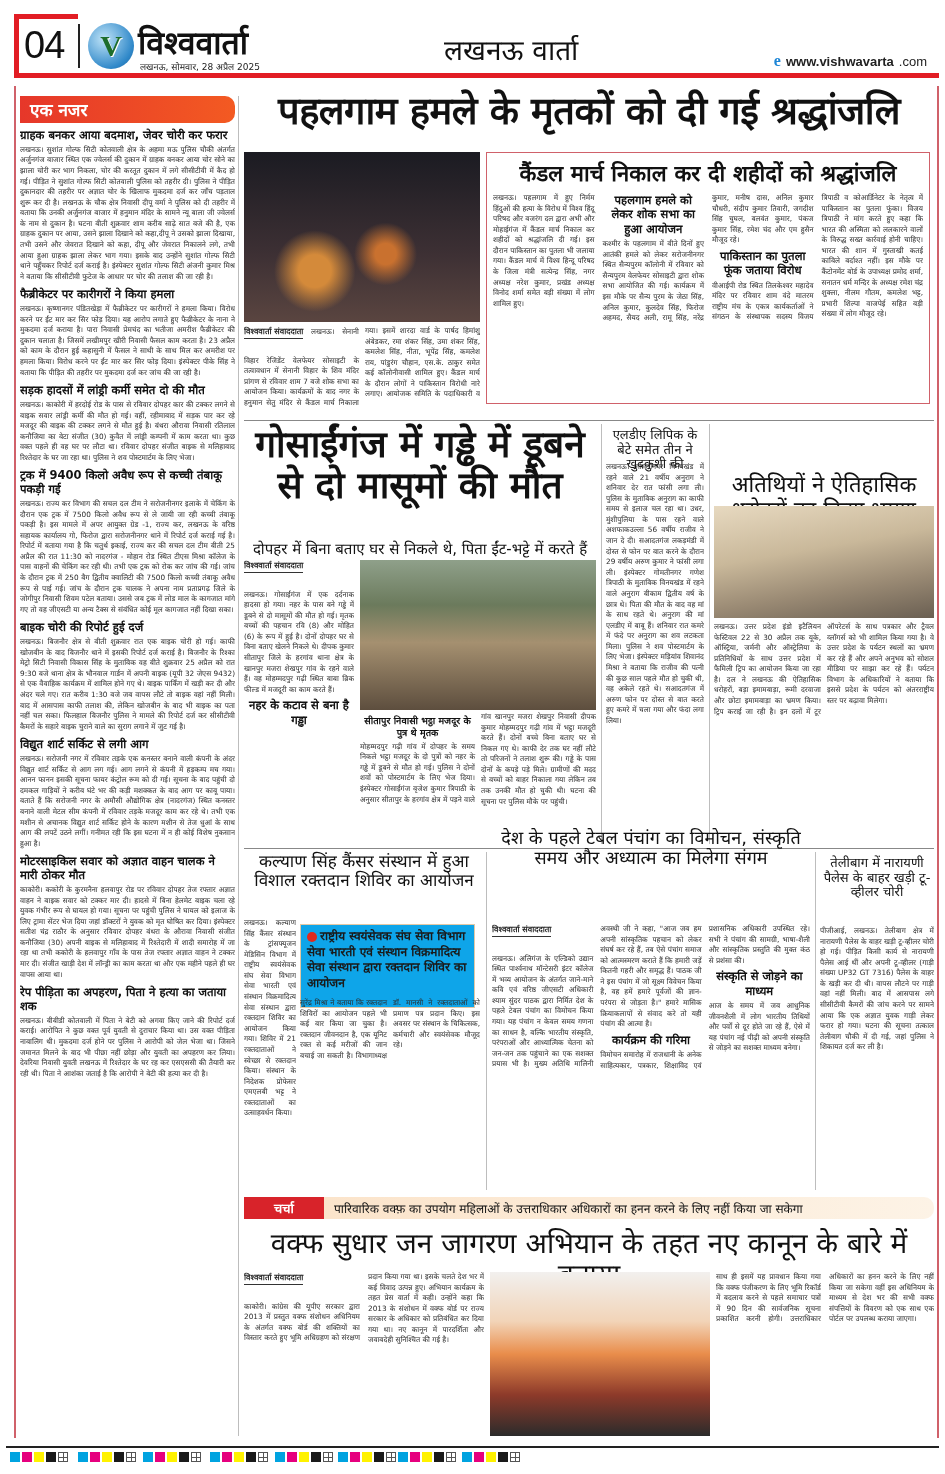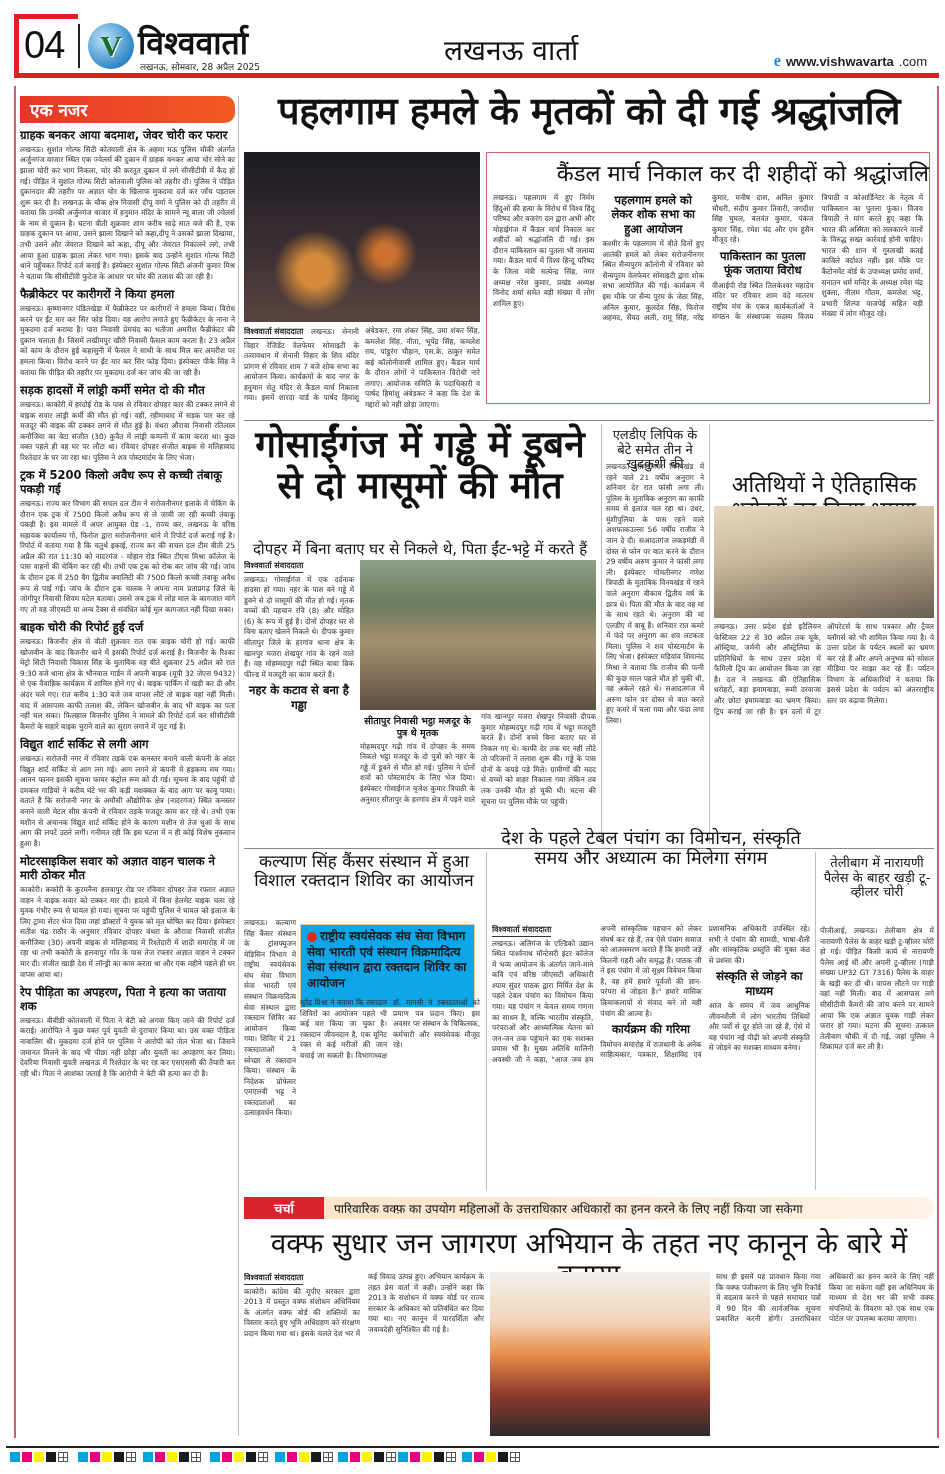--- a/index.html
+++ b/index.html
@@ -29,24 +29,24 @@
   .brief p { font-size: 7.3px; line-height: 1.45; text-align: justify; color: #2a2a2a; }
 
   .main-head { position: absolute; left: 244px; top: 90px; width: 690px; font-size: 38px; font-weight: bold; text-align: center; letter-spacing: -0.5px; color: #111; line-height: 1.15; }
   .photo { background: linear-gradient(160deg,#3a3a3a,#6b5a4a 40%,#8d7a66 60%,#2b2b2b); position: absolute; }
   .photo.night { background: radial-gradient(circle at 30% 70%, #d48a3a 0 8%, transparent 20%), radial-gradient(circle at 60% 60%, #c9712f 0 6%, transparent 18%), linear-gradient(180deg,#1b1b22,#3d3034 60%,#5a4540); }
   .photo.village { background: linear-gradient(180deg,#8fa08a 0%,#6b7a5c 30%,#a59070 55%,#5d4e3e 100%); }
   .photo.heritage { background: linear-gradient(170deg,#e7d9c0,#c9b89a 40%,#9a8a74 70%,#6a5f52); }
   .photo.stage { background: linear-gradient(180deg,#f2f0ee 0%,#f2d4b8 30%,#e98d4b 50%,#8d3a2a 75%,#2b2b2b); }
 
   .candle-box { position: absolute; left: 486px; top: 152px; width: 444px; height: 252px; border: 1.5px solid #d0616a; }
-  .candle-title { font-size: 22px; font-weight: normal; text-align: right; padding: 4px 0 2px; color: #111; }
+  .candle-title { font-size: 22px; font-weight: bold; text-align: center; padding: 4px 0 2px; color: #111; }
 
   .text-col { position: absolute; font-size: 7.3px; line-height: 1.45; text-align: justify; color: #2a2a2a; overflow: hidden; }
-  .byline { font-size: 8px; font-weight: bold; border-bottom: 1px solid #333; display: inline-block; margin-bottom: 2px; }
+  .byline { font-size: 8px; font-weight: bold; border-bottom: 1px solid #333; display: inline-block; margin-bottom: 17px; }
   .subhead { font-size: 11.5px; font-weight: bold; text-align: center; line-height: 1.25; margin: 3px 0; color: #111; }
 
   .h-big { position: absolute; font-weight: bold; color: #111; text-align: center; line-height: 1.12; }
   .deck { position: absolute; font-size: 15px; color: #111; text-align: center; }
 
   .rss-box { position: absolute; left: 300px; top: 924px; width: 175px; height: 84px; background: #0ea5e9; border: 1px solid #e2c8a5; padding: 4px 6px; font-size: 12px; font-weight: bold; line-height: 1.3; }
   .rss-box .dot { display: inline-block; width: 10px; height: 10px; border-radius: 50%; background: #e02a1d; margin-right: 3px; vertical-align: middle; }
 
   .charcha { position: absolute; left: 244px; top: 1197px; width: 690px; height: 22px; background: linear-gradient(90deg,#fbe2c7,#fdf3e6); border-radius: 0 10px 10px 0; display: flex; align-items: center; }
   .charcha .tag { background: #d8232a; color: #fff; width: 80px; height: 22px; display: flex; align-items: center; justify-content: center; font-size: 13px; font-weight: bold; }
@@ -92,21 +92,21 @@
     </div>
   <div class="brief">
       <h3>फैब्रीकेटर पर कारीगरों ने किया हमला</h3>
       <p>लखनऊ। कृष्णानगर पंडितखेड़ा में फैब्रीकेटर पर कारीगरों ने हमला किया। विरोध करने पर ईंट मार कर सिर फोड़ दिया। यह आरोप लगाते हुए फैब्रीकेटर के नाना ने मुकदमा दर्ज कराया है। पारा निवासी प्रेमचंद का भतीजा अमरीश फैब्रीकेटर की दुकान चलाता है। जिसमें लखीमपुर खीरी निवासी फैसल काम करता है। 23 अप्रैल को काम के दौरान हुई कहासुनी में फैसल ने साथी के साथ मिल कर अमरीश पर हमला किया। विरोध करने पर ईंट मार कर सिर फोड़ दिया। इंस्पेक्टर पीके सिंह ने बताया कि पीड़ित की तहरीर पर मुकदमा दर्ज कर जांच की जा रही है।</p>
     </div>
   <div class="brief">
       <h3>सड़क हादसों में लांड्री कर्मी समेत दो की मौत</h3>
       <p>लखनऊ। काकोरी में हरदोई रोड के पास से रविवार दोपहर कार की टक्कर लगने से बाइक सवार लांड्री कर्मी की मौत हो गई। वहीं, रहीमाबाद में सड़क पार कर रहे मजदूर की बाइक की टक्कर लगने से मौत हुई है। बंथरा औरावा निवासी रतिलाल कनौजिया का बेटा संजीत (30) कुवैत में लांड्री कम्पनी में काम करता था। कुछ वक्त पहले ही वह घर पर लौटा था। रविवार दोपहर संजीत बाइक से मलिहाबाद रिश्तेदार के घर जा रहा था। पुलिस ने शव पोस्टमार्टम के लिए भेजा।</p>
     </div>
   <div class="brief">
-      <h3>ट्रक में 5200 किलो अवैध रूप से कच्ची तंबाकू पकड़ी गई</h3>
+      <h3>ट्रक में 9400 किलो अवैध रूप से कच्ची तंबाकू पकड़ी गई</h3>
       <p>लखनऊ। राज्य कर विभाग की सचल दल टीम ने सरोजनीनगर इलाके में चेकिंग के दौरान एक ट्रक में 7500 किलो अवैध रूप से ले जायी जा रही कच्ची तंबाकू पकड़ी है। इस मामले में अपर आयुक्त ग्रेड -1, राज्य कर, लखनऊ के वरिष्ठ सहायक कार्यालय गो, फिरोज द्वारा सरोजनीनगर थाने में रिपोर्ट दर्ज कराई गई है। रिपोर्ट में बताया गया है कि चतुर्थ इकाई, राज्य कर की सचल दल टीम बीती 25 अप्रैल की रात 11:30 को नादरगंज - मोहान रोड स्थित टीएस मिश्रा कॉलेज के पास वाहनों की चेकिंग कर रही थी। तभी एक ट्रक को रोक कर जांच की गई। जांच के दौरान ट्रक में 250 बैग द्वितीय क्वालिटी की 7500 किलो कच्ची तंबाकू अवैध रूप से पाई गई। जांच के दौरान ट्रक चालक ने अपना नाम प्रताप्रगढ़ जिले के जोगीपुर निवासी शिवम पटेल बताया। उससे जब ट्रक में लोड माल के कागजात मांगे गए तो वह जीएसटी या अन्य टैक्स से संबंधित कोई मूल कागजात नहीं दिखा सका।</p>
     </div>
   <div class="brief">
       <h3>बाइक चोरी की रिपोर्ट हुई दर्ज</h3>
       <p>लखनऊ। बिजनौर क्षेत्र से बीती शुक्रवार रात एक बाइक चोरी हो गई। काफी खोजबीन के बाद बिजनौर थाने में इसकी रिपोर्ट दर्ज कराई है। बिजनौर के रिश्का मेट्रो सिटी निवासी विकास सिंह के मुताबिक वह बीते शुक्रवार 25 अप्रैल को रात 9:30 बजे थाना क्षेत्र के भौनवाल गार्डन में अपनी बाइक (यूपी 32 जेएस 9432) से एक वैवाहिक कार्यक्रम में शामिल होने गए थे। बाइक पार्किंग में खड़ी कर दी और अंदर चले गए। रात करीब 1:30 बजे जब वापस लौटे तो बाइक वहां नहीं मिली। बाद में आसपास काफी तलाश की, लेकिन खोजबीन के बाद भी बाइक का पता नहीं चल सका। फिलहाल बिजनौर पुलिस ने मामले की रिपोर्ट दर्ज कर सीसीटीवी कैमरों के सहारे बाइक चुराने वाले का सुराग लगाने में जुट गई है।</p>
     </div>
   <div class="brief">
       <h3>विद्युत शार्ट सर्किट से लगी आग</h3>
       <p>लखनऊ। सरोजनी नगर में रविवार तड़के एक कनस्तर बनाने वाली कंपनी के अंदर विद्युत शार्ट सर्किट से आग लग गई। आग लगने से कंपनी में हड़कम्प मच गया। आनन फानन इसकी सूचना फायर कंट्रोल रूम को दी गई। सूचना के बाद पहुंची दो दमकल गाड़ियों ने करीब घंटे भर की कड़ी मशक्कत के बाद आग पर काबू पाया। बताते हैं कि सरोजनी नगर के अमौसी औद्योगिक क्षेत्र (नादरगंज) स्थित कनस्तर बनाने वाली मेटल सीम कंपनी में रविवार तड़के मजदूर काम कर रहे थे। तभी एक मशीन से अचानक विद्युत शार्ट सर्किट होने के कारण मशीन से तेज धुआं के साथ आग की लपटें उठने लगीं। गनीमत रही कि इस घटना में न ही कोई विशेष नुकसान हुआ है।</p>
     </div>

